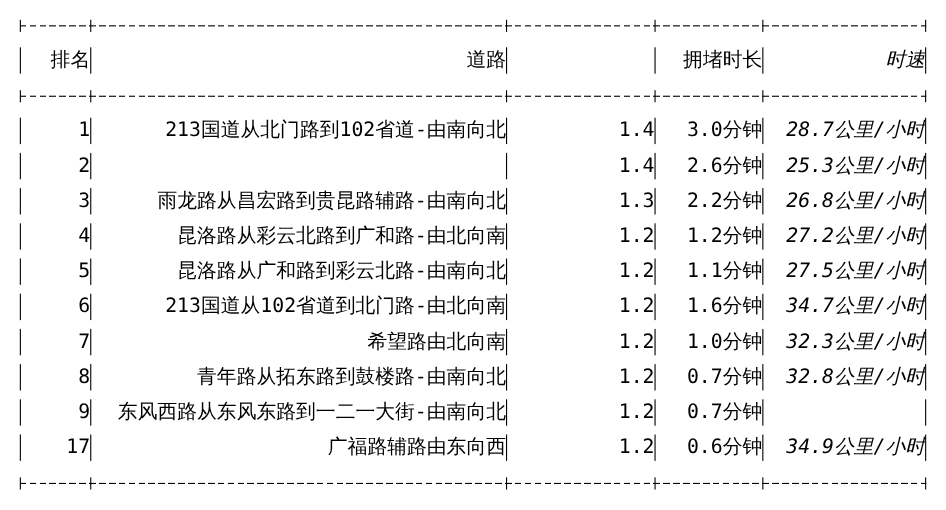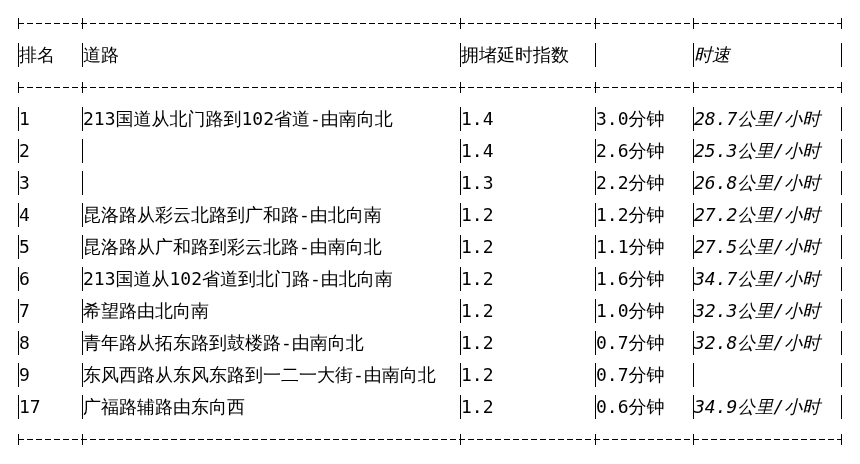--- a/index.html
+++ b/index.html
@@ -28,39 +28,39 @@
   .textrow{
     background-image:
       linear-gradient(#000,#000),linear-gradient(#000,#000),linear-gradient(#000,#000),
       linear-gradient(#000,#000),linear-gradient(#000,#000),linear-gradient(#000,#000);
     background-repeat:no-repeat;
     background-size:1px 24px,1px 24px,1px 24px,1px 24px,1px 24px,1px 24px;
     background-position:0px 4px,64px 4px,442px 4px,577px 4px,675px 4px,823px 4px;
   }
   .cell{
     position:absolute;top:0;height:32px;line-height:32px;
-    text-align:left;white-space:nowrap;overflow:hidden;
+    text-align:right;white-space:nowrap;overflow:hidden;
   }
   .c0{left:1px;width:63px;}
   .c1{left:65px;width:377px;}
   .c2{left:443px;width:134px;}
   .c3{left:578px;width:97px;}
   .c4{left:676px;width:147px;font-style:italic;}
 </style>
 </head>
 <body>
 
 <div class="ascii-table">
 
   <div class="line border"></div>
 
   <div class="line textrow">
     <span class="cell c0">排名</span>
     <span class="cell c1">道路</span>
-    <span class="cell c2">拥堵延时指数</span>
+    <span class="cell c3">拥堵时长</span>
     <span class="cell c4">时速</span>
   </div>
 
   <div class="line border"></div>
 
   <div class="line textrow">
     <span class="cell c0">1</span>
     <span class="cell c1">213国道从北门路到102省道-由南向北</span>
     <span class="cell c2">1.4</span>
     <span class="cell c3">3.0分钟</span>
@@ -69,20 +69,21 @@
 
   <div class="line textrow">
     <span class="cell c0">2</span>
     <span class="cell c2">1.4</span>
     <span class="cell c3">2.6分钟</span>
     <span class="cell c4">25.3公里/小时</span>
   </div>
 
   <div class="line textrow">
     <span class="cell c0">3</span>
+    <span class="cell c1">雨龙路从昌宏路到贵昆路辅路-由南向北</span>
     <span class="cell c2">1.3</span>
     <span class="cell c3">2.2分钟</span>
     <span class="cell c4">26.8公里/小时</span>
   </div>
 
   <div class="line textrow">
     <span class="cell c0">4</span>
     <span class="cell c1">昆洛路从彩云北路到广和路-由北向南</span>
     <span class="cell c2">1.2</span>
     <span class="cell c3">1.2分钟</span>

